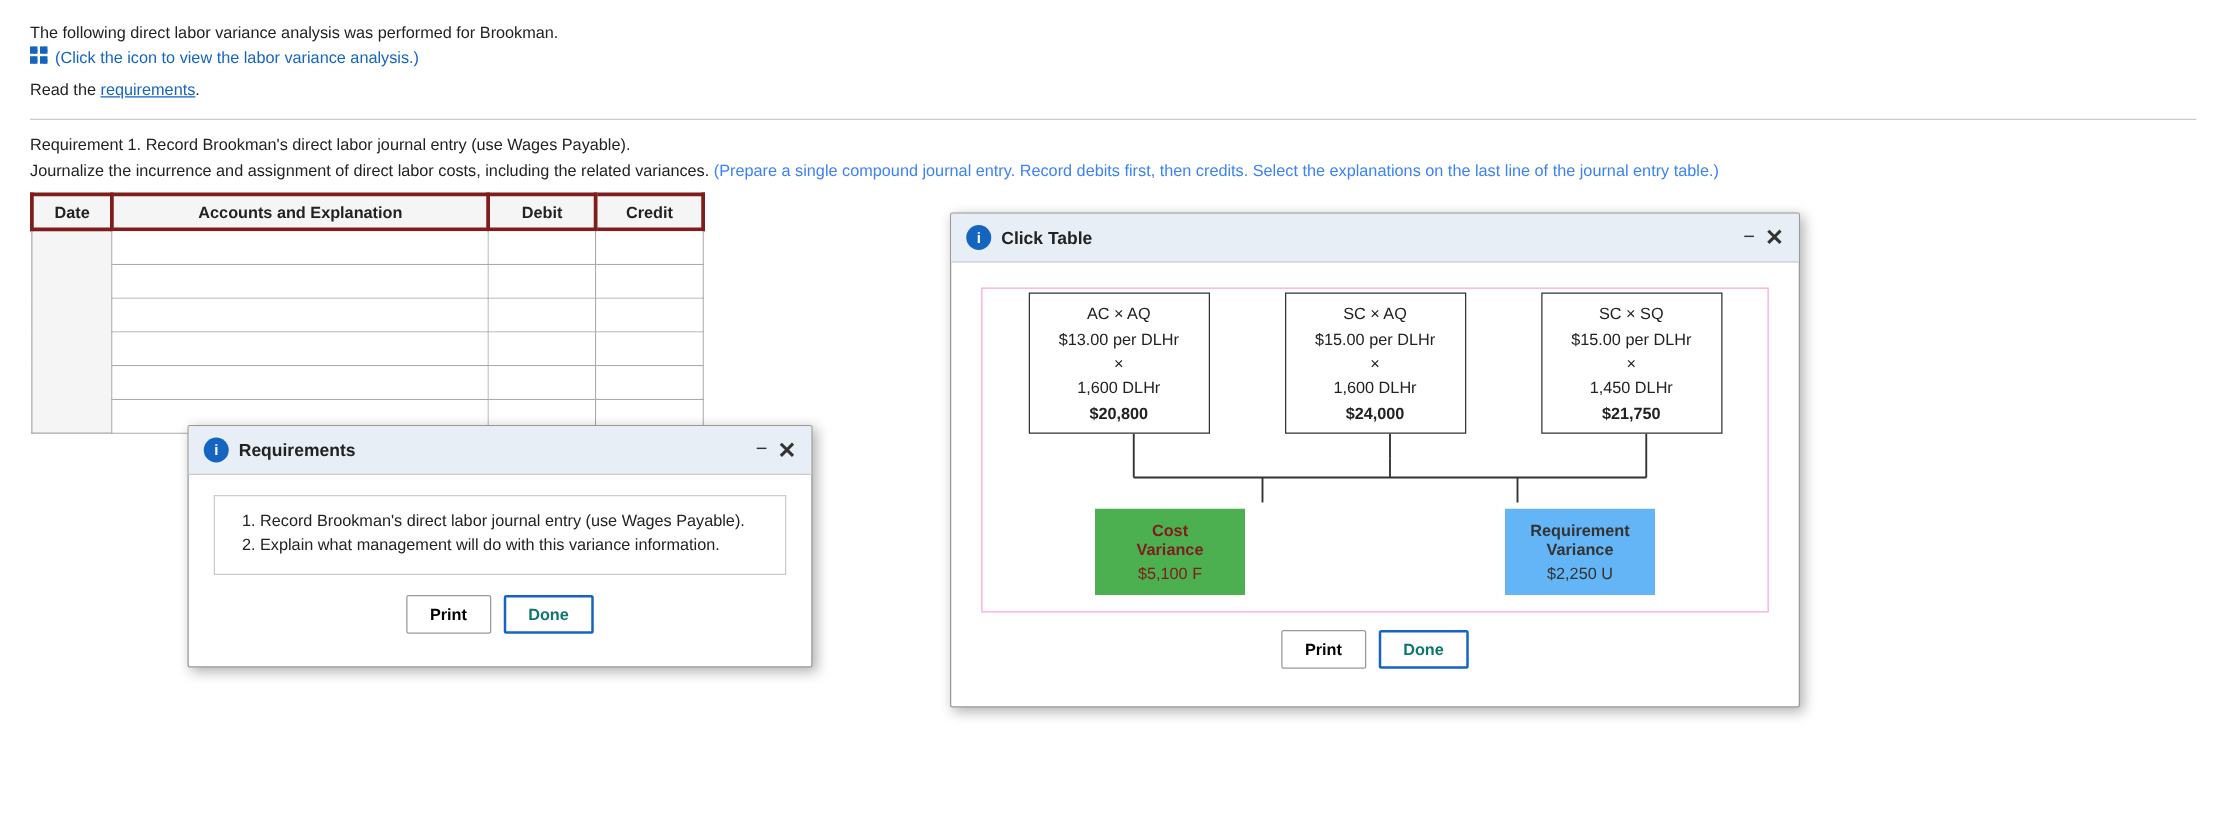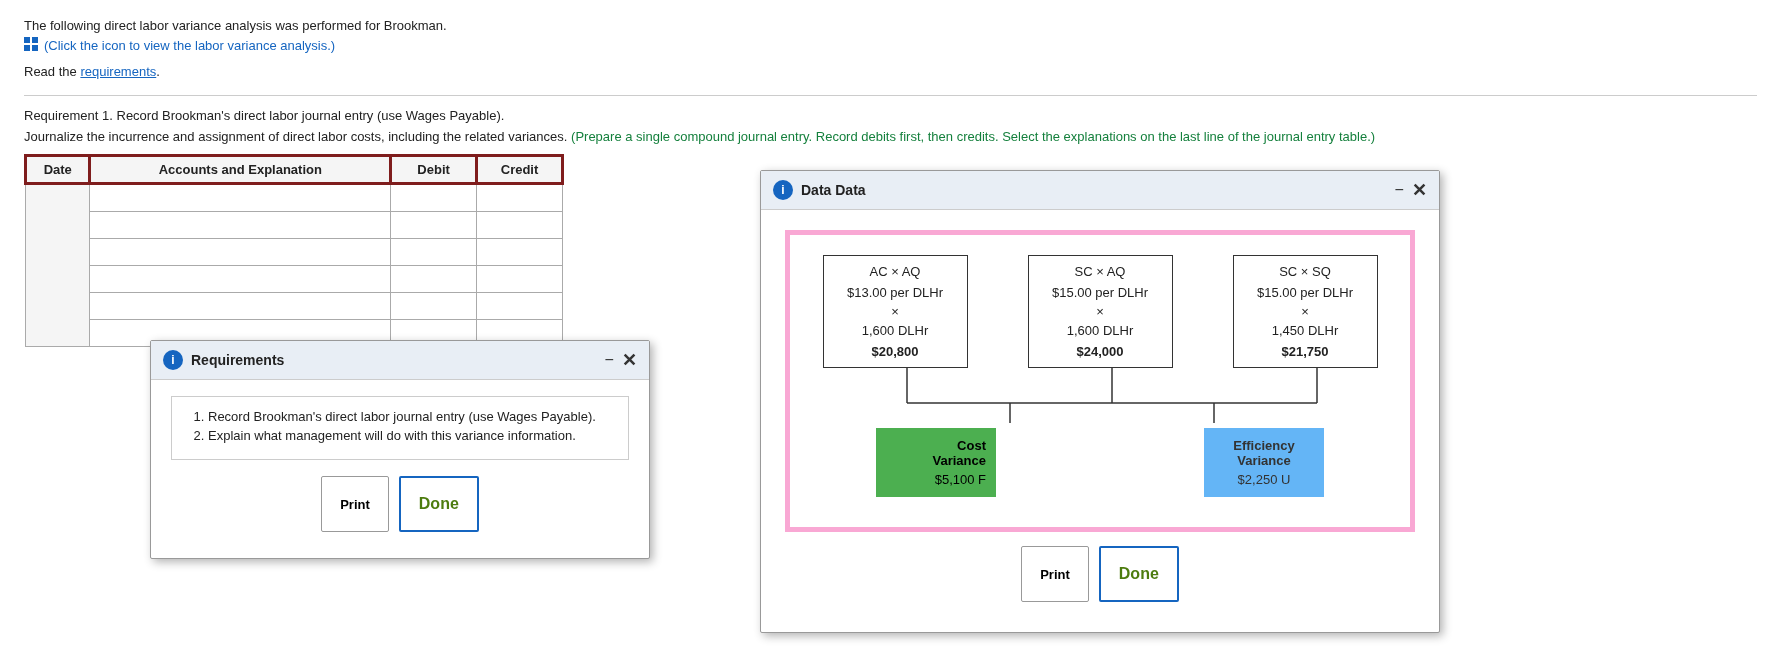--- a/index.html
+++ b/index.html
@@ -10,21 +10,21 @@
     .icon-link .grid-icon { display: inline-block; width: 16px; height: 16px; }
     .icon-link .grid-icon svg rect { fill: #1565C0; }
     .read-req { margin-top: 8px; margin-bottom: 16px; }
     .read-req a { color: #1565C0; }
     
     hr { border: none; border-top: 1px solid #ccc; margin-bottom: 12px; }
     
     .requirement-title { font-weight: bold; margin-bottom: 6px; }
     .requirement-title span { font-weight: normal; }
     .instruction-text { margin-bottom: 10px; font-size: 13px; }
-    .instruction-text .green-note { color: #15803d; }
+    .instruction-text .green-note { color: #3b82f6; }
     
     
     .journal-table { border-collapse: collapse; margin-top: 4px; width: 540px; }
     .journal-table th { border: 3px solid #7f1d1d; background: #f5f5f5; padding: 5px 8px; text-align: center; font-size: 13px; font-weight: bold; }
     .journal-table td { border: 1px solid #aaa; padding: 0; }
     .journal-table td.account-cell { width: 280px; }
     .journal-table td.debit-cell { width: 80px; }
     .journal-table td.credit-cell { width: 80px; }
     .journal-table td input { width: 100%; border: none; outline: none; padding: 4px 6px; font-size: 12px; background: #fff; height: 26px; }
     .journal-table .date-col { width: 60px; background: #f5f5f5; border: 1px solid #aaa; }
@@ -68,21 +68,21 @@
     }
     
     
     .req-modal { left: 150px; top: 340px; width: 500px; pointer-events: all; }
     .req-modal-body { padding: 16px 20px; }
     .req-list { border: 1px solid #ccc; padding: 12px 16px; margin-bottom: 16px; }
     .req-list ol { padding-left: 20px; }
     .req-list ol li { margin-bottom: 4px; font-size: 13px; }
     .modal-footer { display: flex; justify-content: center; gap: 10px; padding-bottom: 10px; }
     .btn-print { padding: 5px 18px; border: 1px solid #999; background: #fff; cursor: pointer; font-size: 13px; border-radius: 2px; font-weight: bold; }
-    .btn-done { padding: 17px 18px; border: 2px solid #1565C0; background: #fff; color: #4d7c0f; cursor: pointer; font-size: 16px; border-radius: 2px; font-weight: bold; }
+    .btn-done { padding: 6px 18px; border: 2px solid #1565C0; background: #fff; color: #0f766e; cursor: pointer; font-size: 13px; border-radius: 2px; font-weight: bold; }
     
     
     .data-modal { left: 760px; top: 170px; width: 680px; pointer-events: all; }
     .data-modal-body { padding: 20px 24px; }
     
     .calc-box {
       border: 1px solid #333;
       width: 145px;
       padding: 8px 10px;
       text-align: center;
@@ -100,33 +100,32 @@
       padding: 10px;
       text-align: center;
       font-size: 13px;
       display: flex;
       flex-direction: column;
       align-items: center;
       justify-content: center;
     }
     .variance-box.green {
       background: #4caf50;
-      color: #000000;
-      align-items: flex-end;
+      color: #7f1d1d;
     }
     .variance-box.blue {
       background: #64b5f6;
       color: #333;
     }
     .variance-box .var-label { font-size: 13px; font-weight: bold; }
     .variance-box .var-value { font-size: 13px; margin-top: 4px; }
     
     .diagram-container {
-      border: 5px solid #f9a8d4;
-      padding: 20px;
+      border: 1px solid #f9a8d4;
+      padding: 3px;
       background: #fff;
     }
     
     
     .connector-svg {
       overflow: visible;
     }
   </style>
 </head>
 <body>
@@ -238,21 +237,21 @@
       <button class="btn-done">Done</button>
     </div>
   </div>
 </div>
 
 
 <div class="modal-box data-modal">
   <div class="modal-header">
     <div class="modal-header-left">
       <div class="info-icon">i</div>
-      <span>Data Data</span>
+      <span>Click Table</span>
     </div>
     <div class="modal-header-controls">
       <span class="modal-minimize">−</span>
       <span class="modal-close">✕</span>
     </div>
   </div>
   <div class="data-modal-body">
     <div class="diagram-container">
 
       <div style="display: flex; gap: 60px; justify-content: center; margin-bottom: 0;">
@@ -301,21 +300,21 @@
         <line x1="379" y1="35" x2="379" y2="55" stroke="#333" stroke-width="1.5"></line>
       </svg>
 
       <div style="display: flex; gap: 208px; justify-content: center; margin-top: -10px; padding: 0 0 10px 0;">
         <div class="variance-box green">
           <div class="var-label">Cost</div>
           <div class="var-label">Variance</div>
           <div class="var-value">$5,100 F</div>
         </div>
         <div class="variance-box blue">
-          <div class="var-label">Efficiency</div>
+          <div class="var-label">Requirement</div>
           <div class="var-label">Variance</div>
           <div class="var-value">$2,250 U</div>
         </div>
       </div>
     </div>
 
     <div class="modal-footer" style="margin-top: 14px;">
       <button class="btn-print">Print</button>
       <button class="btn-done">Done</button>
     </div>

